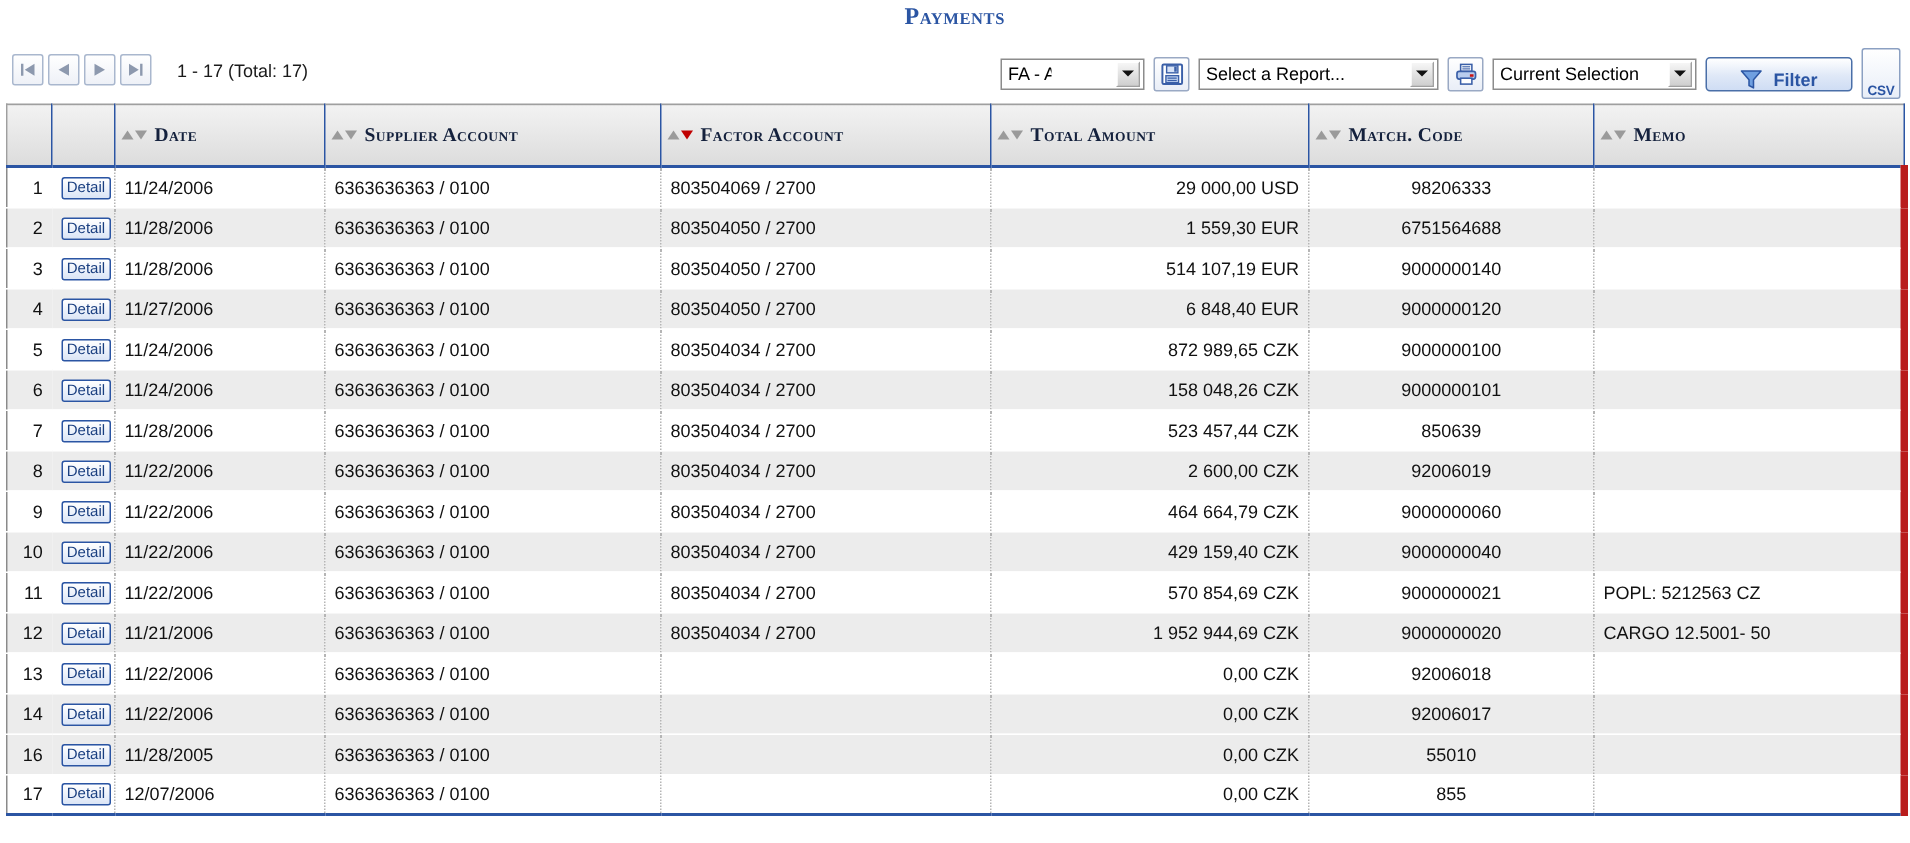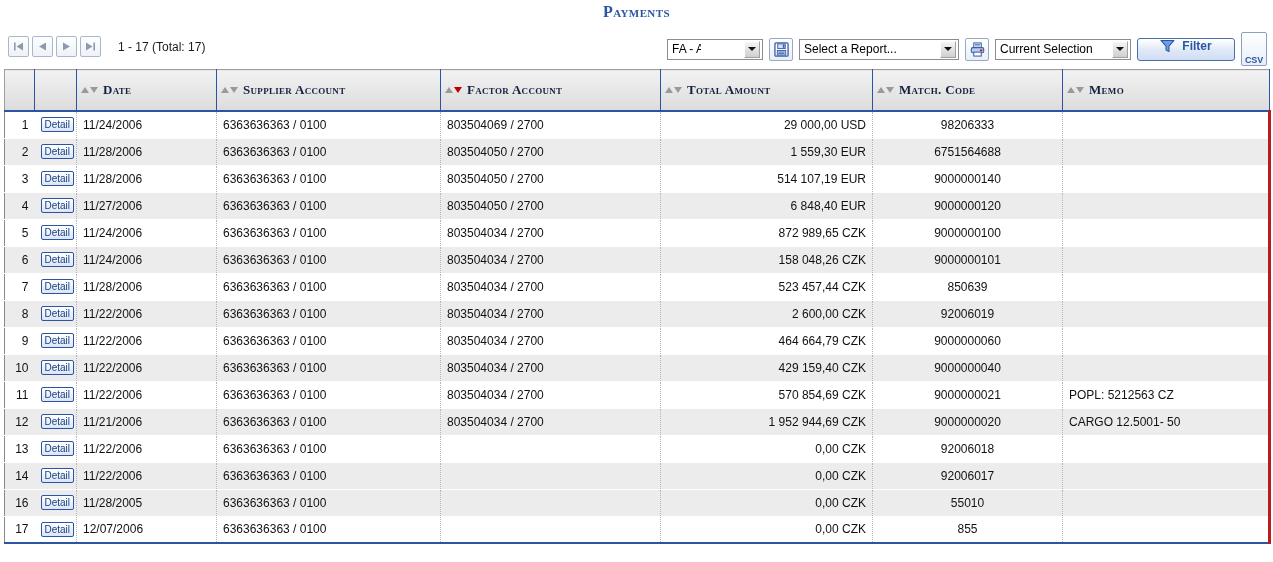--- a/index.html
+++ b/index.html
@@ -104,21 +104,21 @@
     display: flex; align-items: center; justify-content: center;
     cursor: pointer;
   }
 
   .filter-btn {
     height: 23px;
     min-width: 98px;
     border: 1px solid #4a6fa8;
     border-radius: 3px;
     background: linear-gradient(#ffffff 0%, #dfe8f7 55%, #cfddf4 100%);
-    display: flex; align-items: flex-start; justify-content: center;
+    display: flex; align-items: flex-end; justify-content: center;
     gap: 7px;
     padding: 0 12px;
     cursor: pointer;
   }
   .filter-btn .lbl {
     font-size: 12px; font-weight: bold; color: #2b55a3;
   }
   .csv-btn {
     width: 26px; height: 34px;
     border: 1px solid #8ba0c2;
@@ -174,21 +174,21 @@
     border-right: 1px dotted #b5b5b5;
     border-bottom: 1px solid #ffffff;
     white-space: nowrap;
     vertical-align: middle;
     font-size: 12px;
   }
   table.grid tbody tr.odd  td { background: #ffffff; }
   table.grid tbody tr.even td { background: #ececec; }
   table.grid tbody tr td:first-child,
   table.grid tbody tr td:nth-child(2) { border-right: none; }
-  table.grid tbody tr td:last-child { border-right: 3px solid #b91c1c; }
+  table.grid tbody tr td:last-child { border-right: 5px solid #b91c1c; }
   table.grid tbody tr:last-child td { border-bottom: 2px solid #2b55a3; }
 
   td.c-num {
     width: 30px;
     text-align: right;
     padding-right: 3px;
     border-left: 1px solid #8a8a8a;
     color: #111;
   }
   td.c-detail {

